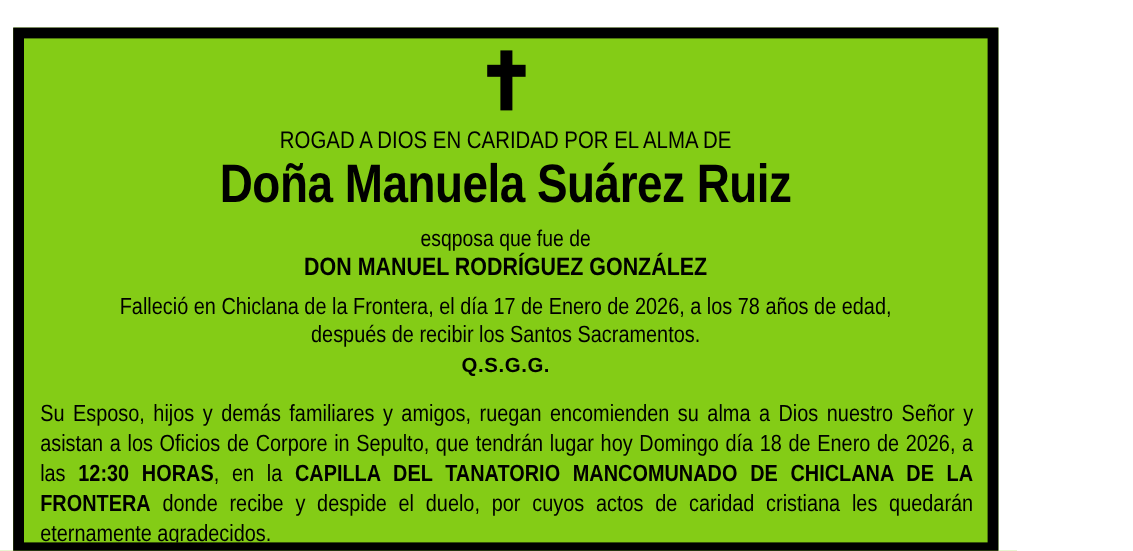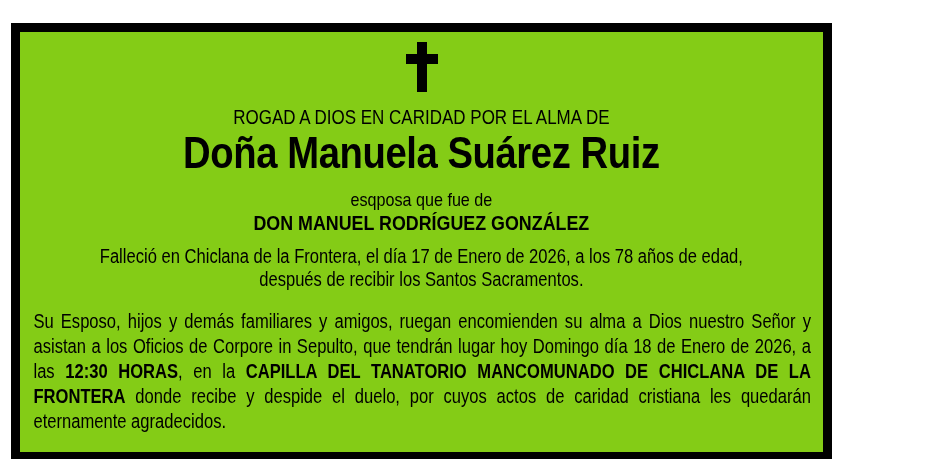--- a/index.html
+++ b/index.html
@@ -127,18 +127,19 @@
 
   <div class="condense head">
     <div class="invocation">ROGAD A DIOS EN CARIDAD POR EL ALMA DE</div>
     <h1 class="deceased">Doña Manuela Suárez Ruiz</h1>
     <div class="relation">esqposa que fue de</div>
     <div class="spouse">DON MANUEL RODRÍGUEZ GONZÁLEZ</div>
     <div class="death-line death-1">Falleció en Chiclana de la Frontera, el día 17 de Enero de 2026, a los 78 años de edad,</div>
     <div class="death-line">después de recibir los Santos Sacramentos.</div>
   </div>
 
+  <div class="qsgg">Q.S.G.G.</div>
 
   <div class="condense bodywrap">
     <p class="body-par"><span>Su Esposo, hijos y demás familiares y amigos, ruegan encomienden su alma a Dios nuestro Señor y asistan a los Oficios de Corpore in Sepulto, que tendrán lugar hoy Domingo día 18 de Enero de 2026, a las </span><span class="b">12:30 HORAS</span><span>, en la </span><span class="b">CAPILLA DEL TANATORIO MANCOMUNADO DE CHICLANA DE LA FRONTERA</span><span> donde recibe y despide el duelo, por cuyos actos de caridad cristiana les quedarán eternamente agradecidos.</span></p>
   </div>
 
 </div>
 
 </body></html>

